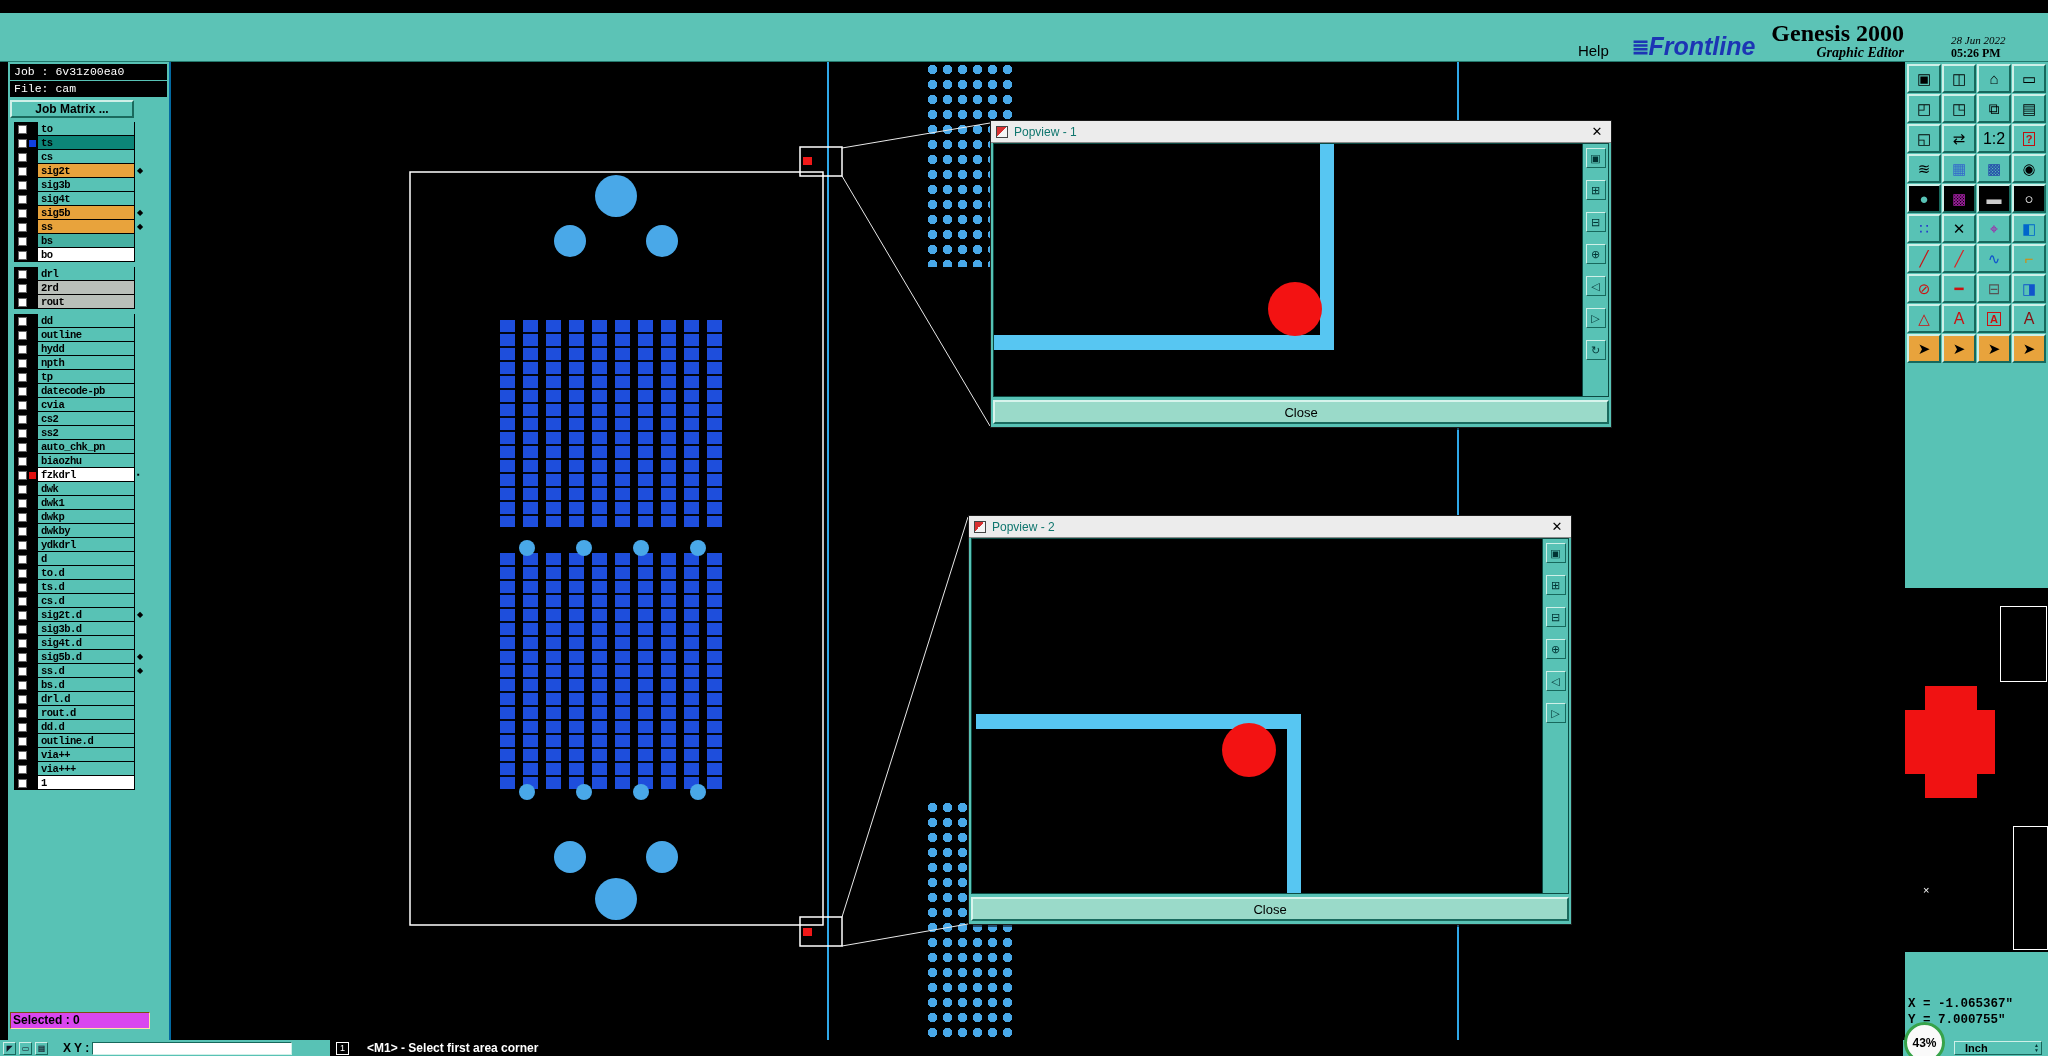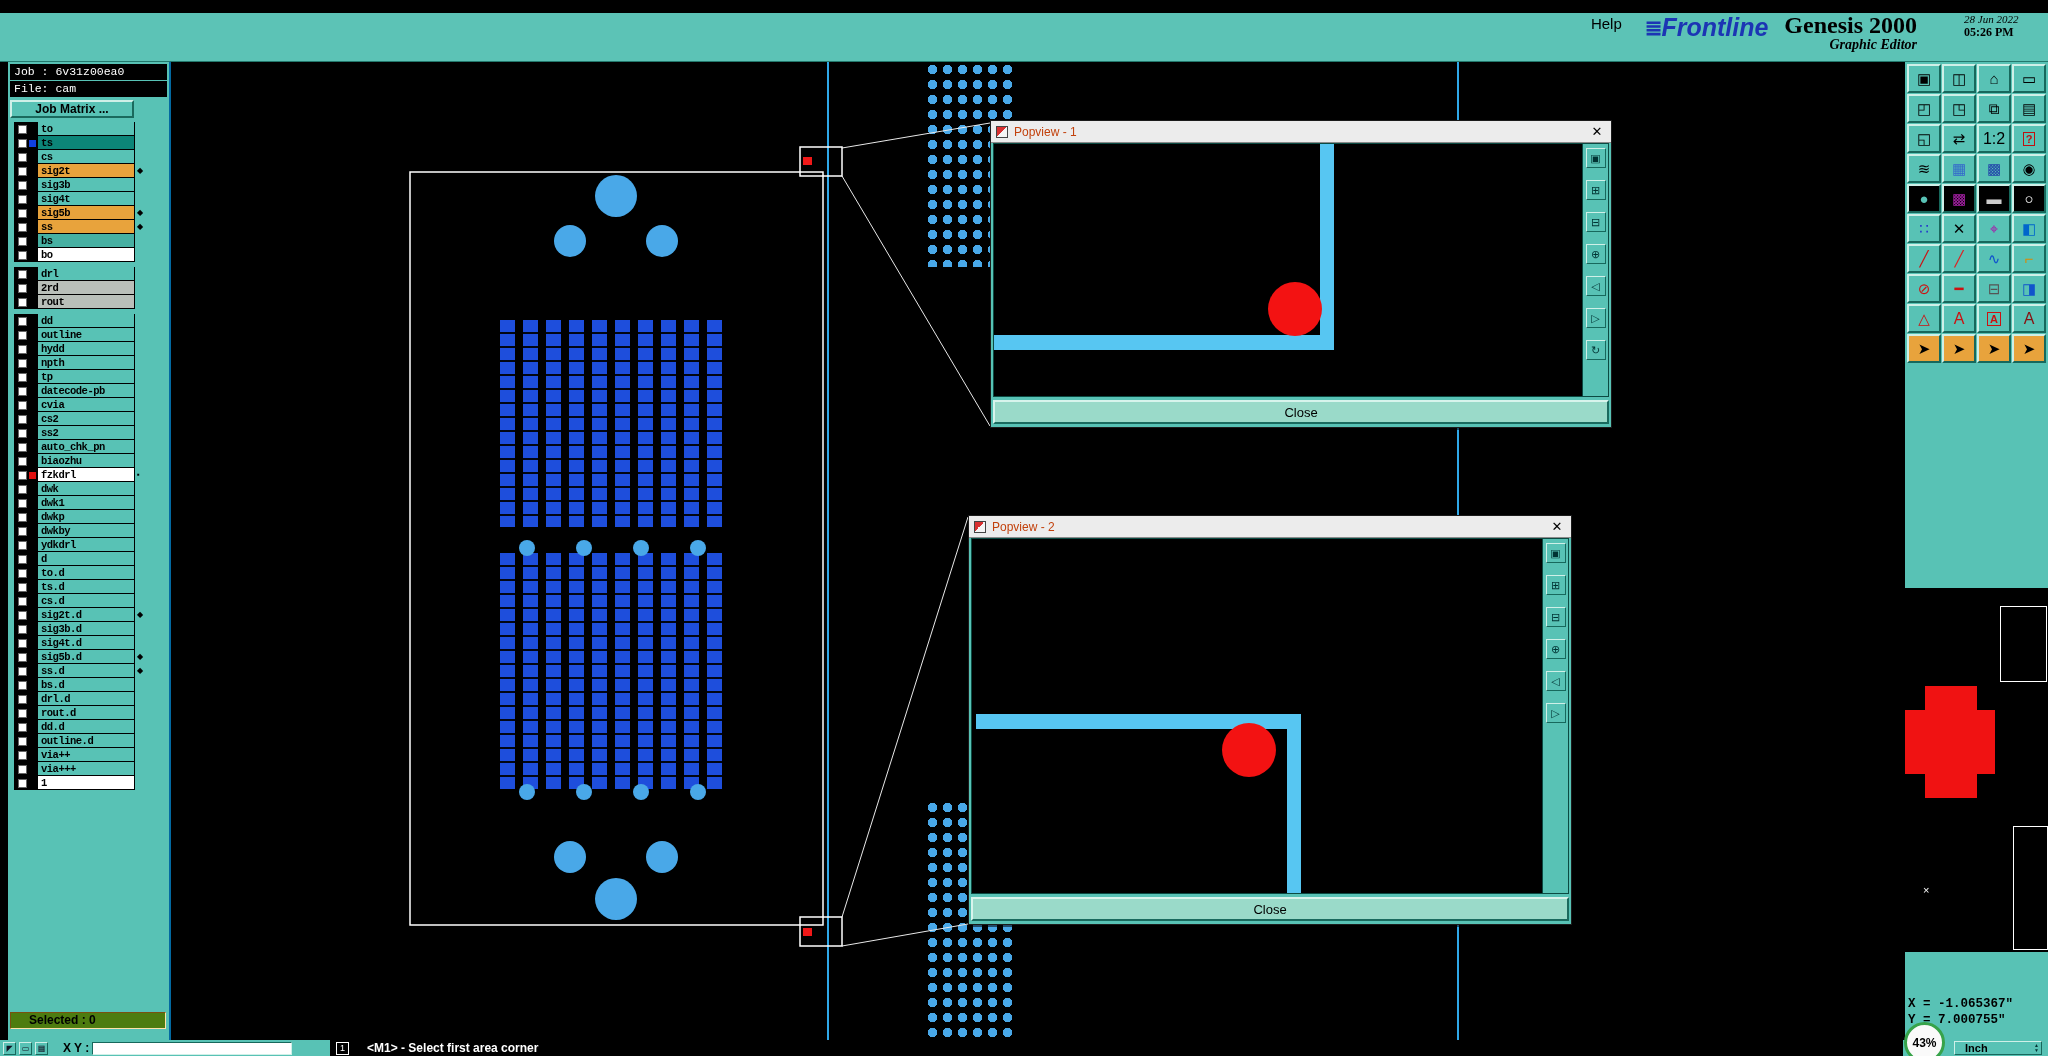--- a/index.html
+++ b/index.html
@@ -15,21 +15,21 @@
     background:linear-gradient(90deg,#D83030 40%, #EFEFEF 40%); }
   .title-text { font-size:10px; color:#14343A; white-space:nowrap; }
   .win-controls { margin-left:auto; display:flex; gap:2px; padding-right:2px; }
   .winbtn { width:16px; height:10px; background:#35C4C0; font-size:7px; line-height:8px;
     text-align:center; color:#083; border:1px solid; border-color:#BFF2EE #0E5F5A #0E5F5A #BFF2EE; }
   
   .menubar { position:absolute; left:0; top:13px; width:2048px; height:49px;
     background:#5CC3B6; border-bottom:1px solid #23796D; }
   .menu-items { position:absolute; left:14px; top:0; height:100%; display:flex; align-items:center; gap:10px; }
   .menu-item { font-size:15px; color:#000; padding:2px 7px; white-space:nowrap; }
-  .menu-right { position:absolute; right:6px; top:0; height:100%; display:flex; align-items:flex-start; gap:16px; }
+  .menu-right { position:absolute; right:19px; top:0; height:100%; display:flex; align-items:flex-end; gap:16px; }
   .logo { font-style:italic; font-weight:700; font-size:25px; color:#1C35B4; display:flex; align-items:center; }
   .logo-mark { font-style:normal; font-size:21px; margin-right:1px; letter-spacing:-2px; }
   .product-block { display:flex; flex-direction:column; align-items:flex-end; }
   .product { font-family:"Liberation Serif", serif; font-weight:700; font-size:24px; color:#000; line-height:24px; }
   .subtitle { font-family:"Liberation Serif", serif; font-style:italic; font-weight:700; font-size:14px; color:#000; }
   .datetime { display:flex; flex-direction:column; width:78px; font-family:"Liberation Serif", serif;margin-left:31px; }
   .datetime .dt-date { font-style:italic; font-size:11px; }
   .datetime .dt-time { font-weight:700; font-size:12px; }
   
   .sidebar { position:absolute; left:8px; top:62px; width:163px; height:978px;
@@ -46,23 +46,23 @@
   .cbcell { width:24px; background:#000; display:flex; align-items:center; padding-left:4px; gap:2px; }
   .cb { width:9px; height:9px; background:#fff; border:1px solid #666; }
   .ind { width:7px; height:7px; }
   .lname { width:97px; font:700 10.5px "Liberation Mono", monospace; letter-spacing:-0.5px;
     color:#000; padding:1px 0 0 3px; border-bottom:1px solid #000; border-right:1px solid #000;
     overflow:hidden; white-space:nowrap; }
   .lmark { flex:1; font-size:8px; line-height:14px; color:#000; padding-left:2px; }
   .bg-teal { background:#58C2B5; } .bg-teal2 { background:#47B0A2; }
   .bg-orange { background:#E8A33C; } .bg-gray { background:#B9BFB9; }
   .bg-white { background:#FFFFFF; } .bg-dark { background:#0C8578; }
-  .selected-bar { position:absolute; left:2px; top:950px; width:156px; height:17px;
-    background:#4d7c0f; border:1px solid; border-color:#7A5010 #FFE2A8 #FFE2A8 #7A5010;
-    font:700 12px "Liberation Sans", sans-serif; line-height:15px; padding-left:18px; color:#000; }
+  .selected-bar { position:absolute; left:2px; top:950px; width:140px; height:17px;
+    background:#d946ef; border:1px solid; border-color:#7A5010 #FFE2A8 #FFE2A8 #7A5010;
+    font:700 12px "Liberation Sans", sans-serif; line-height:15px; padding-left:2px; color:#000; }
   
   .canvas { position:absolute; left:163px; top:62px; width:1740px; height:978px; background:#000; overflow:hidden; }
   .canvas > div { position:absolute; }
   .dots { background-image:radial-gradient(circle, #49A8E8 4.5px, transparent 5px); background-size:15px 15px; }
   .dots-top { left:762px; top:0; width:92px; height:205px; }
   .dots-bottom { left:762px; top:738px; width:92px; height:240px; }
   .stripes { background-image:
       repeating-linear-gradient(to bottom, transparent 0 12px, rgba(0,0,0,.92) 12px 14px),
       repeating-linear-gradient(to right, #1E4EDC 0 15px, transparent 15px 23px); }
   .stripes-a { left:337px; top:258px; width:228px; height:207px; }
@@ -86,21 +86,21 @@
   .ov-x { left:18px; top:296px; color:#fff; font-size:11px; }
   .coords { position:absolute; left:3px; top:934px; font:700 12.5px "Liberation Mono", monospace;
     color:#000; line-height:16px; white-space:nowrap; }
   
   .popview { position:absolute; z-index:5; background:#58C2B5; border:1px solid #1B1B1B;
     box-shadow:2px 2px 0 rgba(0,0,0,.55); }
   .pv-title { height:22px; background:#ECECEC; border-bottom:1px solid #8A8A8A;
     display:flex; align-items:center; }
   .pv-icon { width:12px; height:12px; margin:0 6px 0 5px; border:1px solid #444;
     background:linear-gradient(135deg,#D83030 45%, #F5F5F5 45%); }
-  .pv-title-text { font-size:12px; color:#c2410c; }
+  .pv-title-text { font-size:12px; color:#0f766e; }
   .pv-close { margin-left:auto; margin-right:6px; width:16px; text-align:center; font-size:13px; color:#000; }
   .pv-content { position:relative; margin:0 2px; background:#000;
     border:1px solid #0B4A42; overflow:hidden; }
   .pv-content > .trace, .pv-content > .redpad { position:absolute; }
   .trace { background:#57C6F2; }
   .redpad { width:54px; height:54px; border-radius:50%; background:#F31212; }
   .pv-tools { position:absolute; right:0; top:0; bottom:0; width:26px; background:#58C2B5;
     border-left:1px solid #0B4A42; display:flex; flex-direction:column; align-items:center; padding-top:4px; gap:12px; }
   .pvbtn { width:20px; height:20px; background:#58C2B5; border:1px solid; border-color:#CFF0E8 #17685C #17685C #CFF0E8;
     font-size:11px; color:#033; display:flex; align-items:center; justify-content:center; }

